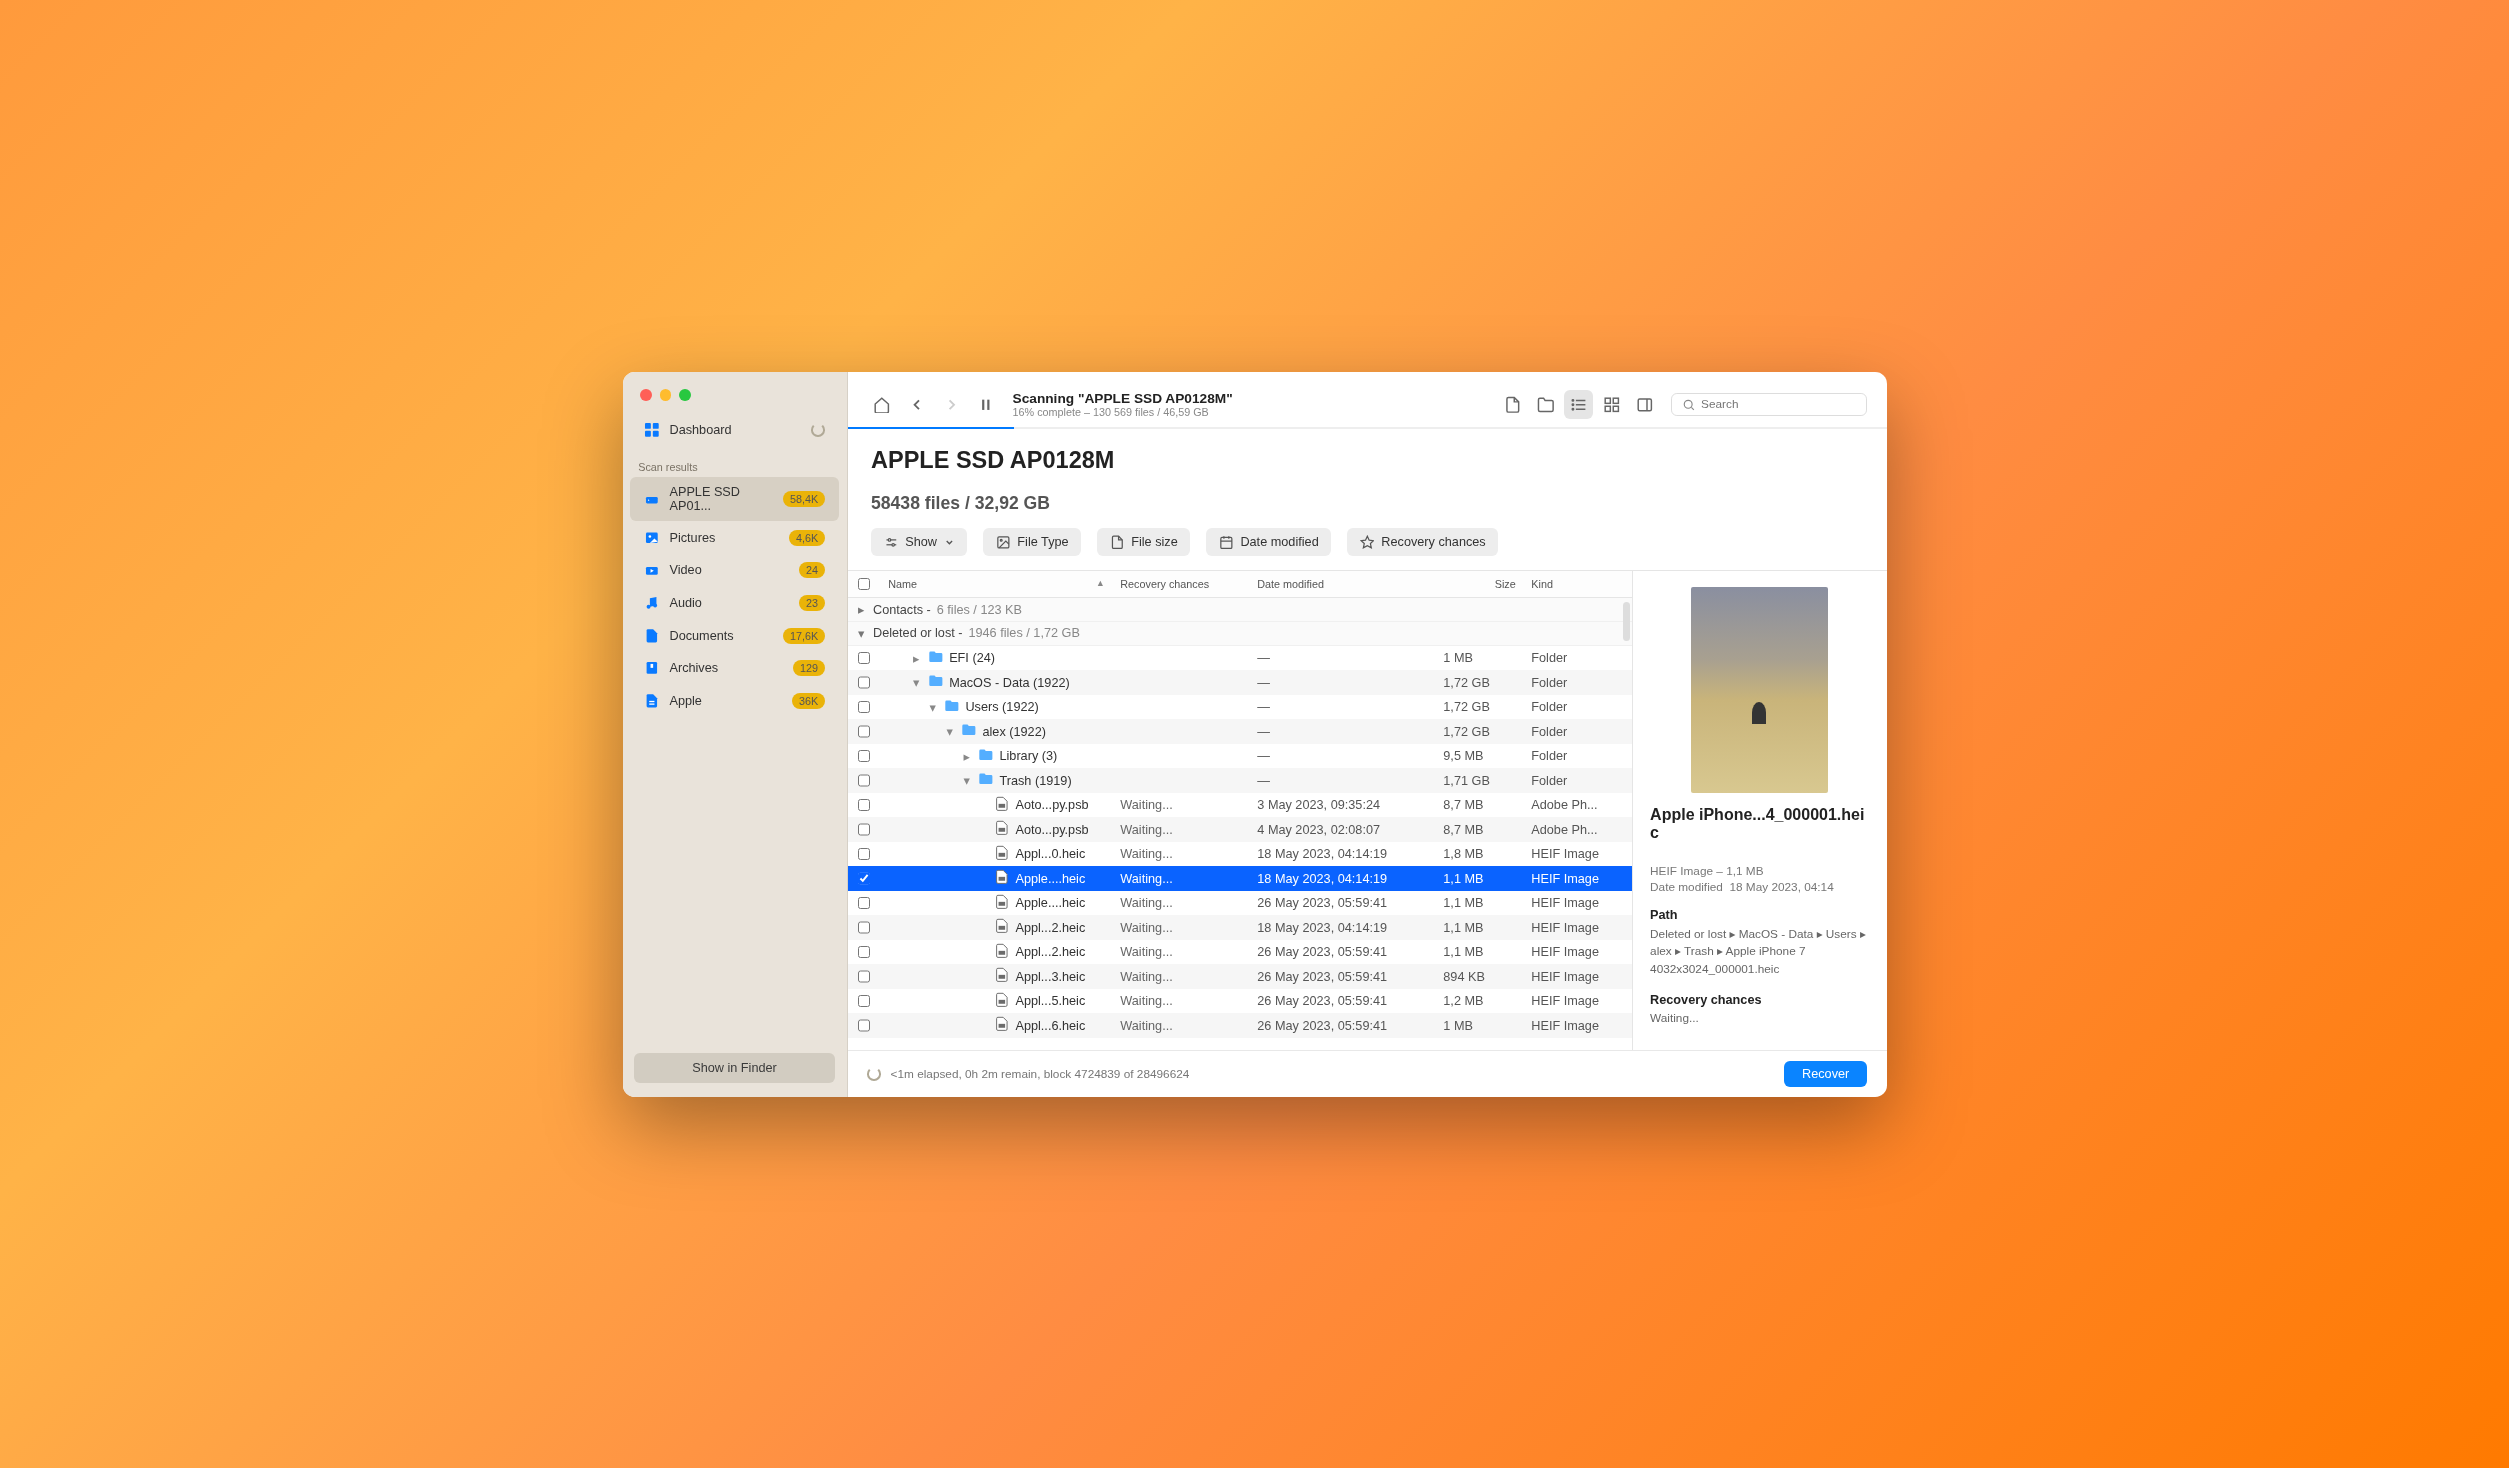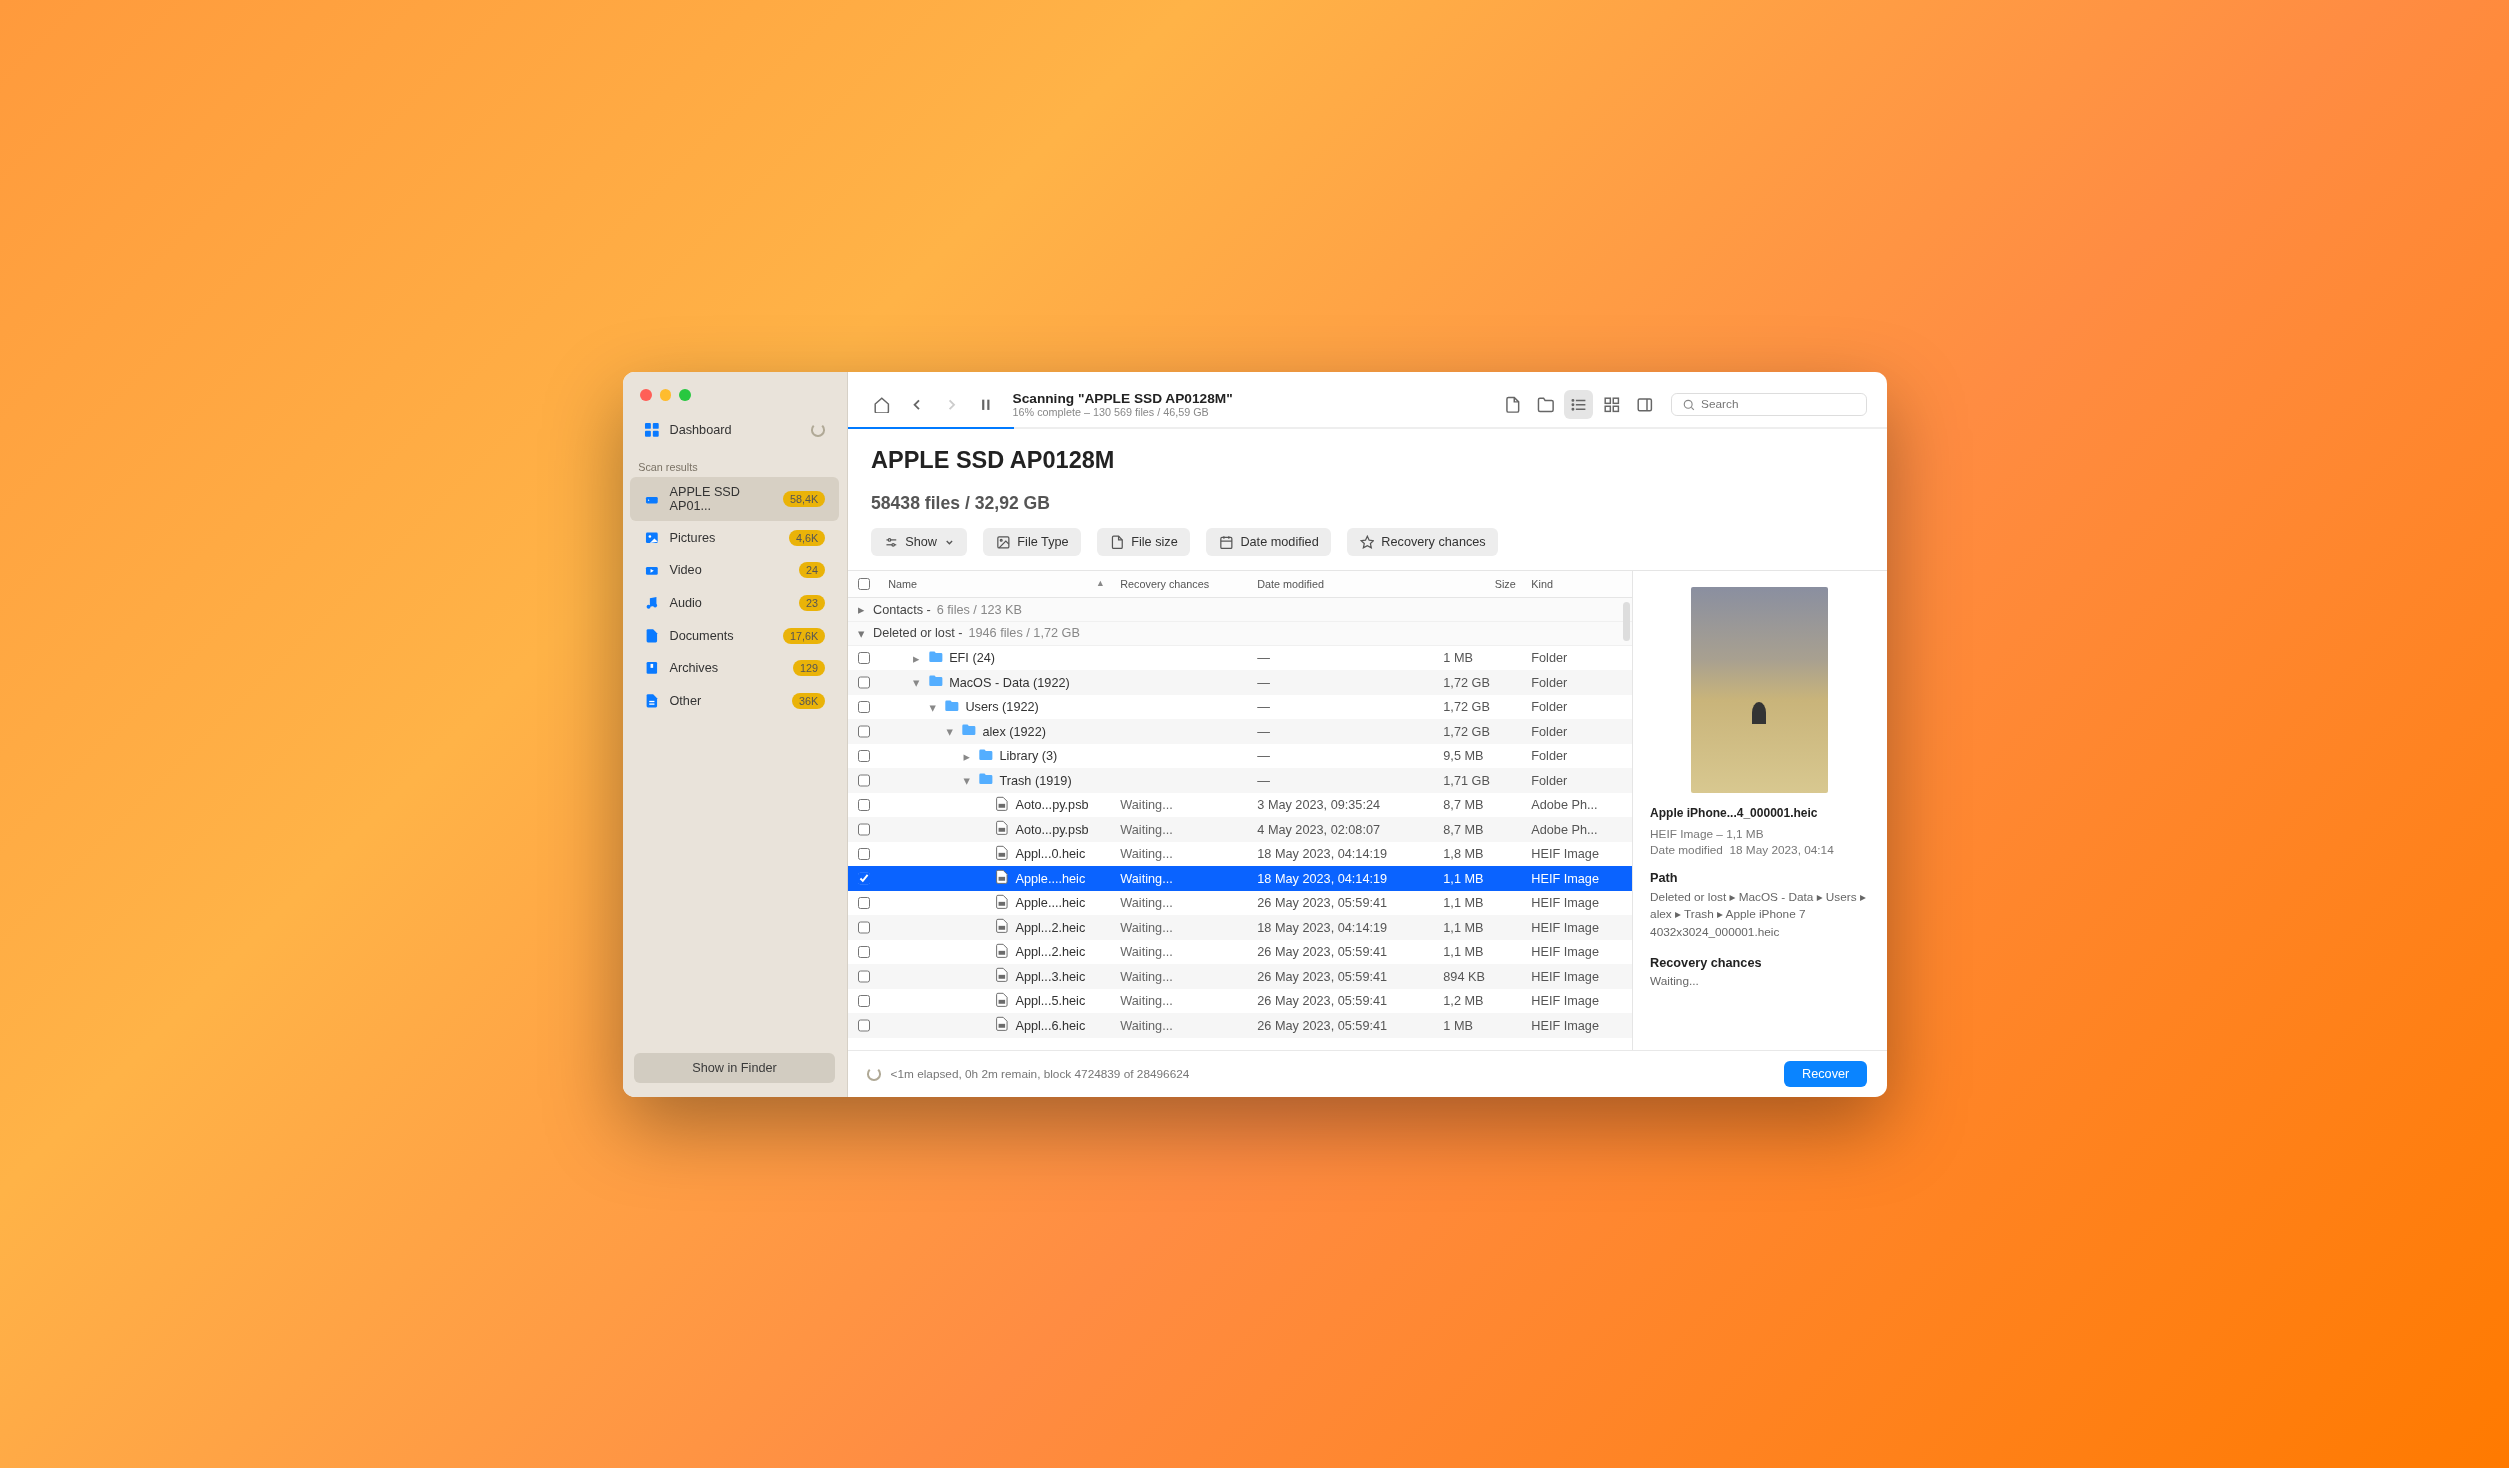--- a/index.html
+++ b/index.html
@@ -86,21 +86,21 @@
 .folder-ic svg,.file-ic svg{width:15.7px;height:15.7px}
 .folder-ic{color:#54aeff}
 .file-ic{color:#6c6c6c}
 
 .row.sel .cell.rec,.row.sel .cell.date,.row.sel .cell.size,.row.sel .cell.kind{color:#fff}
 
 
 .detail{width:255px;border-left:1px solid #e5e5e5;padding:15.7px 17.6px;font-size:11.8px;color:#444;overflow:auto}
 .detail .thumb{width:137px;height:206px;margin:0 auto 13.7px;background:linear-gradient(180deg,#8a8fa0 0%,#a8a090 35%,#c9b47a 55%,#d8c890 100%);border-radius:2px;position:relative}
 .detail .thumb::after{content:"";position:absolute;bottom:69px;left:61px;width:13.7px;height:21.6px;background:#343434;border-radius:50% 50% 0 0}
-.detail h3{font-size:12px;font-weight:700;color:#222;margin-bottom:7px;word-break:break-all}
+.detail h3{font-size:16px;font-weight:700;color:#222;margin-bottom:22px;word-break:break-all}
 .detail .meta{color:#777;margin-bottom:2px}
 .detail .sec-t{font-weight:700;color:#222;margin-top:13.7px;margin-bottom:3.9px;font-size:12.7px}
 .detail .path{color:#666;line-height:1.5}
 
 
 .footer{display:flex;align-items:center;padding:9.8px 19.6px;border-top:1px solid #e8e8e8;gap:9.8px}
 .footer .stat{font-size:11.8px;color:#777;flex:1}
 .recover-btn{background:#0a84ff;color:#fff;border:none;padding:5.9px 17.6px;border-radius:5.9px;font-size:12.7px;font-weight:500;cursor:pointer}
 
 .scrollbar-stub{width:6.9px;background:#ddd;border-radius:3.9px;height:39px;position:absolute;right:2px;top:31px}
@@ -199,21 +199,21 @@
           <span class="badge">129</span>
         </div>
         <div class="side-item">
           <span class="side-ic" style="color:#0a7aff">
             <svg viewBox="0 0 24 24" fill="currentColor">
               <path d="M14 2H6a2 2 0 00-2 2v16a2 2 0 002 2h12a2 2 0 002-2V8z"></path>
               <line x1="8" y1="13" x2="16" y2="13" stroke="#fff" stroke-width="2"></line>
               <line x1="8" y1="17" x2="16" y2="17" stroke="#fff" stroke-width="2"></line>
             </svg>
           </span>
-          <span class="lbl">Other</span>
+          <span class="lbl">Apple</span>
           <span class="badge">36K</span>
         </div>
       </div>
 
     <button class="show-finder">Show in Finder</button>
   </div>
 
   <div class="main">
 
     <div class="toolbar">

